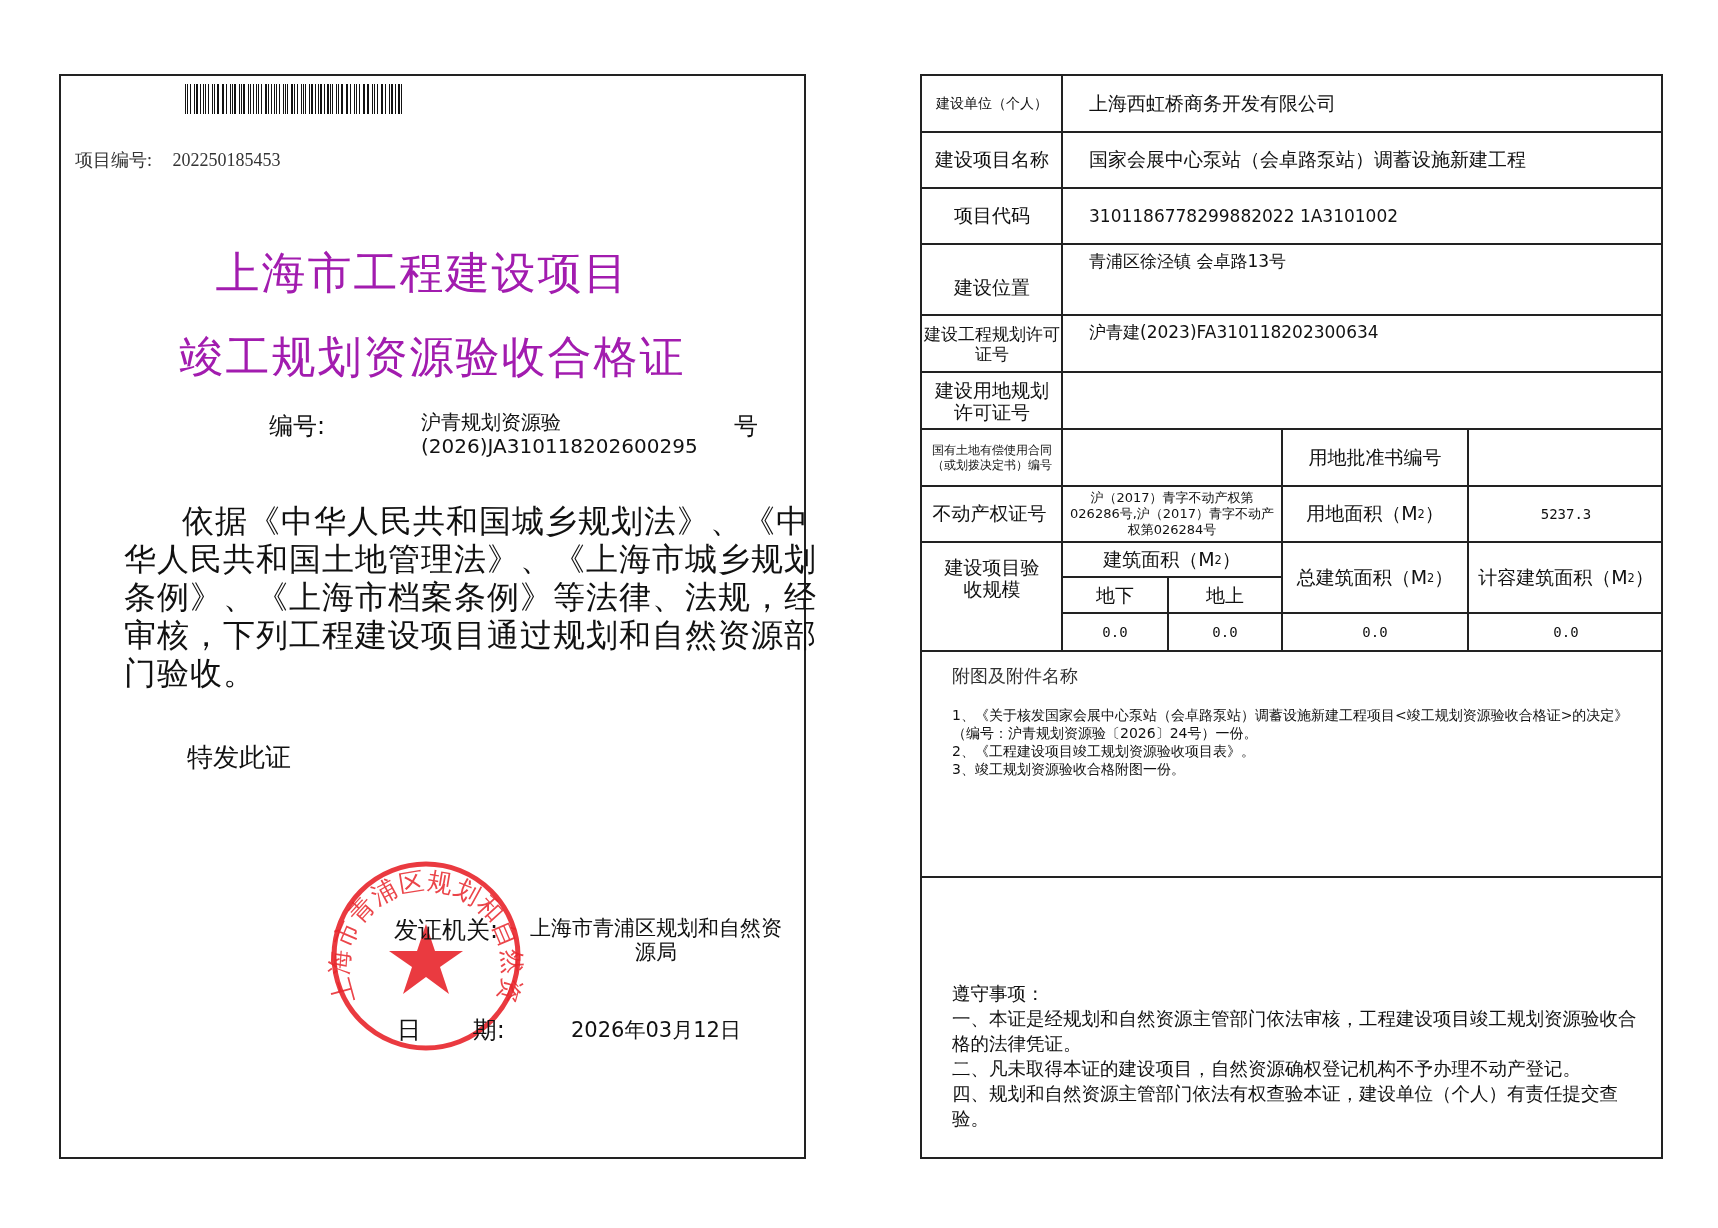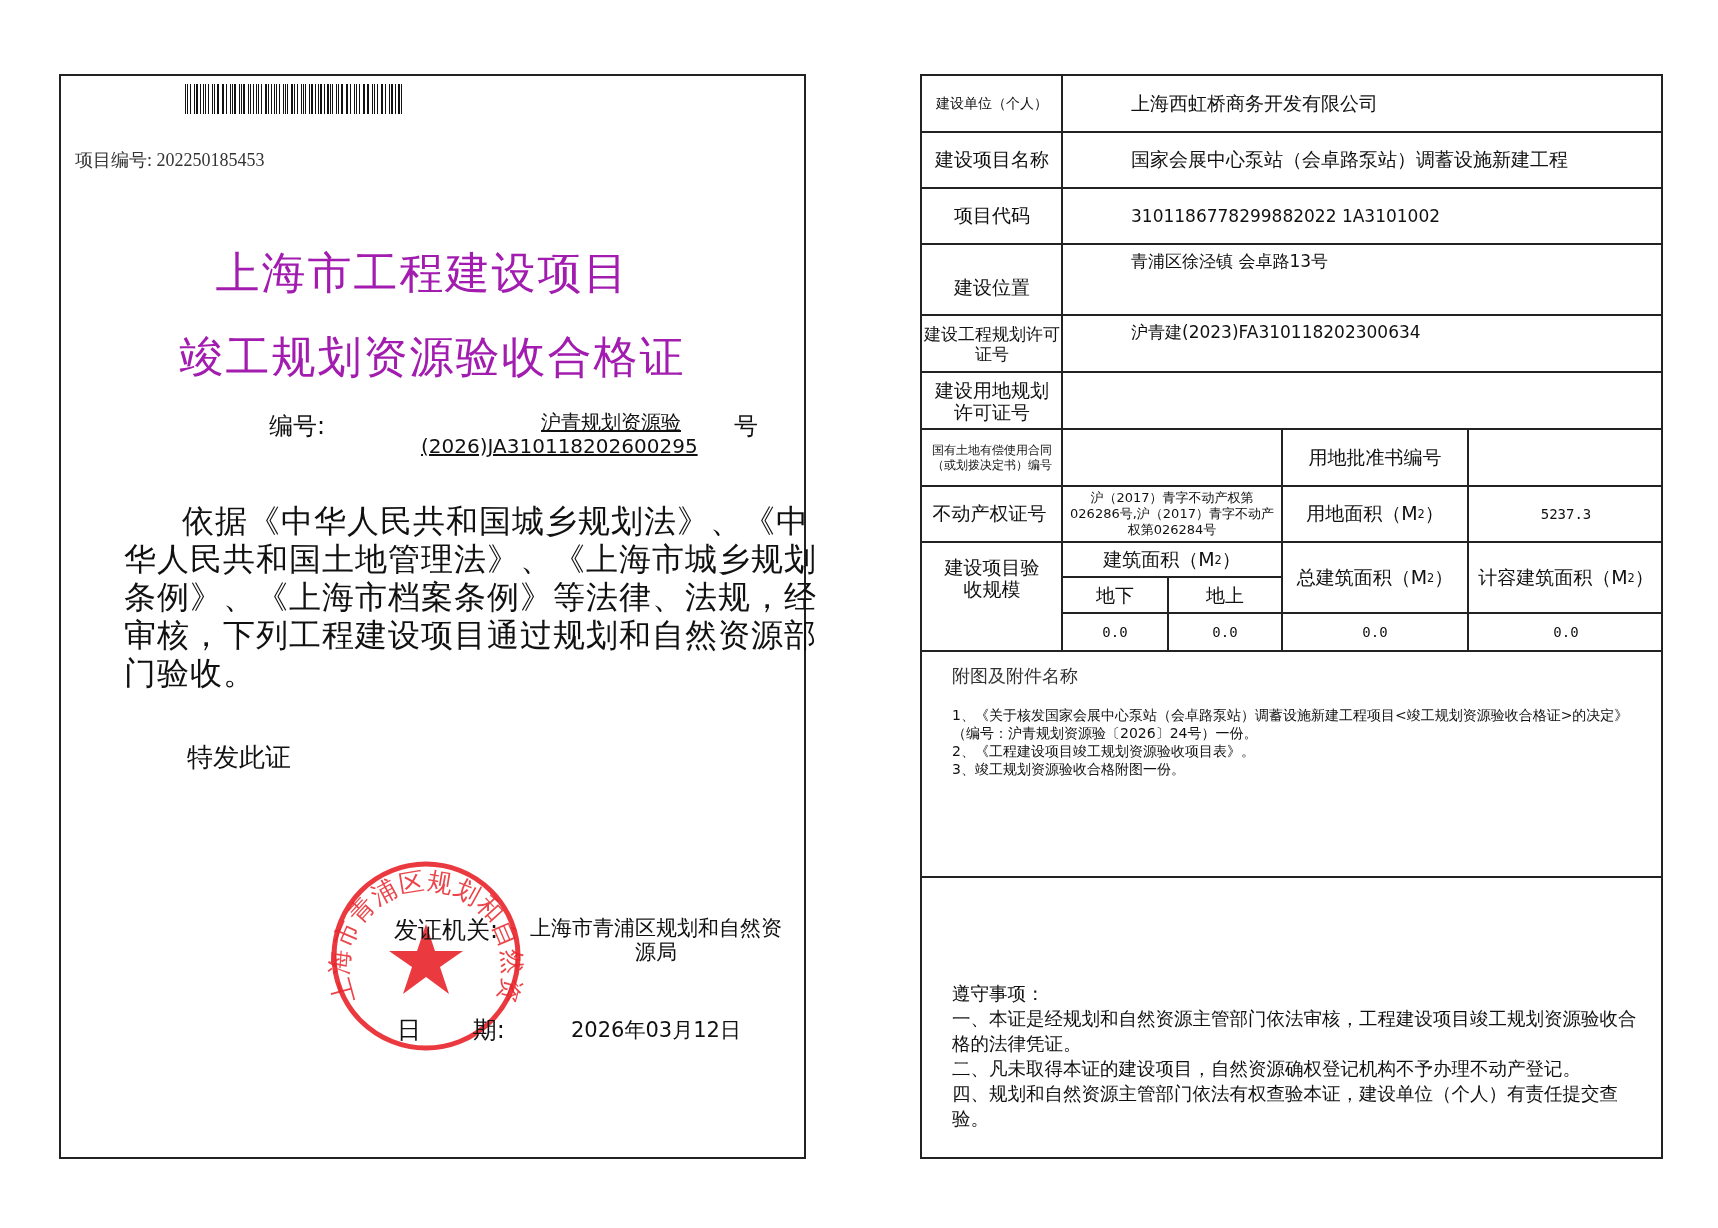--- a/index.html
+++ b/index.html
@@ -6,41 +6,41 @@
   body { width: 1718px; height: 1228px; position: relative; overflow: hidden;
          font-family: "DejaVu Sans", "Liberation Sans", sans-serif; color: #111; }
   .page { position: absolute; border: 2px solid #222; box-sizing: border-box; background: #fff; }
   #left-page { left: 59px; top: 74px; width: 747px; height: 1085px; }
   #right-page { left: 920px; top: 74px; width: 743px; height: 1085px; }
 
   
   .barcode { position: absolute; left: 124px; top: 8px; width: 218px; height: 30px; display: flex; align-items: stretch; }
   .barcode span { display: block; background: #111; height: 100%; }
   .proj-no { position: absolute; left: 14px; top: 72px; font-family: "Liberation Serif", "DejaVu Serif", serif; font-size: 18px; color: #333; }
-  .proj-no .label { }
+  .proj-no .label { margin-right: 16px; }
   .title { position: absolute; left: 0; width: 100%; text-align: center; font-size: 44px; letter-spacing: 2px; color: #a21caf; }
   .title.l1 { top: 168px; left: -10px; }
   .title.l2 { top: 252px; }
   .certno-label { position: absolute; left: 208px; top: 334px; font-size: 24px; }
-  .certno-val { position: absolute; left: 360px; top: 334px; width: 260px; text-align: right; font-size: 20px; line-height: 24px; text-decoration: underline; }
+  .certno-val { position: absolute; left: 360px; top: 334px; width: 260px; text-align: left; font-size: 20px; line-height: 24px; }
   .certno-suffix { position: absolute; left: 673px; top: 334px; font-size: 24px; }
   .body-text { position: absolute; left: 22px; top: 426px; width: 700px; font-size: 32px; line-height: 38px; text-indent: 58px; letter-spacing: 1px; margin-left: 41px; }
   .special { position: absolute; left: 126px; top: 664px; font-size: 26px; }
   .stamp { position: absolute; left: 265px; top: 780px; width: 200px; height: 200px; }
   .issuer-label { position: absolute; left: 333px; top: 838px; font-size: 24px; }
   .issuer-val { position: absolute; left: 460px; top: 840px; width: 270px; text-align: center; font-size: 21px; line-height: 24px; }
   .date-label { position: absolute; left: 336px; top: 938px; font-size: 24px; word-spacing: 44px; }
   .date-val { position: absolute; left: 510px; top: 940px; font-size: 21px; }
 
   
   .grid { position: absolute; inset: 0; }
   .hline { position: absolute; height: 2px; background: #222; }
   .vline { position: absolute; width: 2px; background: #222; }
   .cell { position: absolute; display: flex; align-items: center; justify-content: center; text-align: center; box-sizing: border-box; }
-  .cell.left { justify-content: flex-start; text-align: left; padding-left: 26px; margin-left: 42px; }
+  .cell.left { justify-content: flex-start; text-align: left; padding-left: 26px; }
   .cell.top { align-items: flex-start; padding-top: 6px; }
   .f14 { font-size: 14px; }
   .f12 { font-size: 12px; line-height: 15px; }
   .f19 { font-size: 19px; }
   .f17 { font-size: 17px; }
   .f13 { font-size: 13px; line-height: 16px; }
   .num { font-family: "DejaVu Sans Mono", "Liberation Mono", monospace; font-size: 14px; }
   sup { font-size: 60%; }
   .attach-title { position: absolute; left: 30px; top: 588px; font-size: 18px; color: #333; }
   .attach-list { position: absolute; left: 30px; top: 630px; width: 690px; font-size: 14px; line-height: 18px; }

